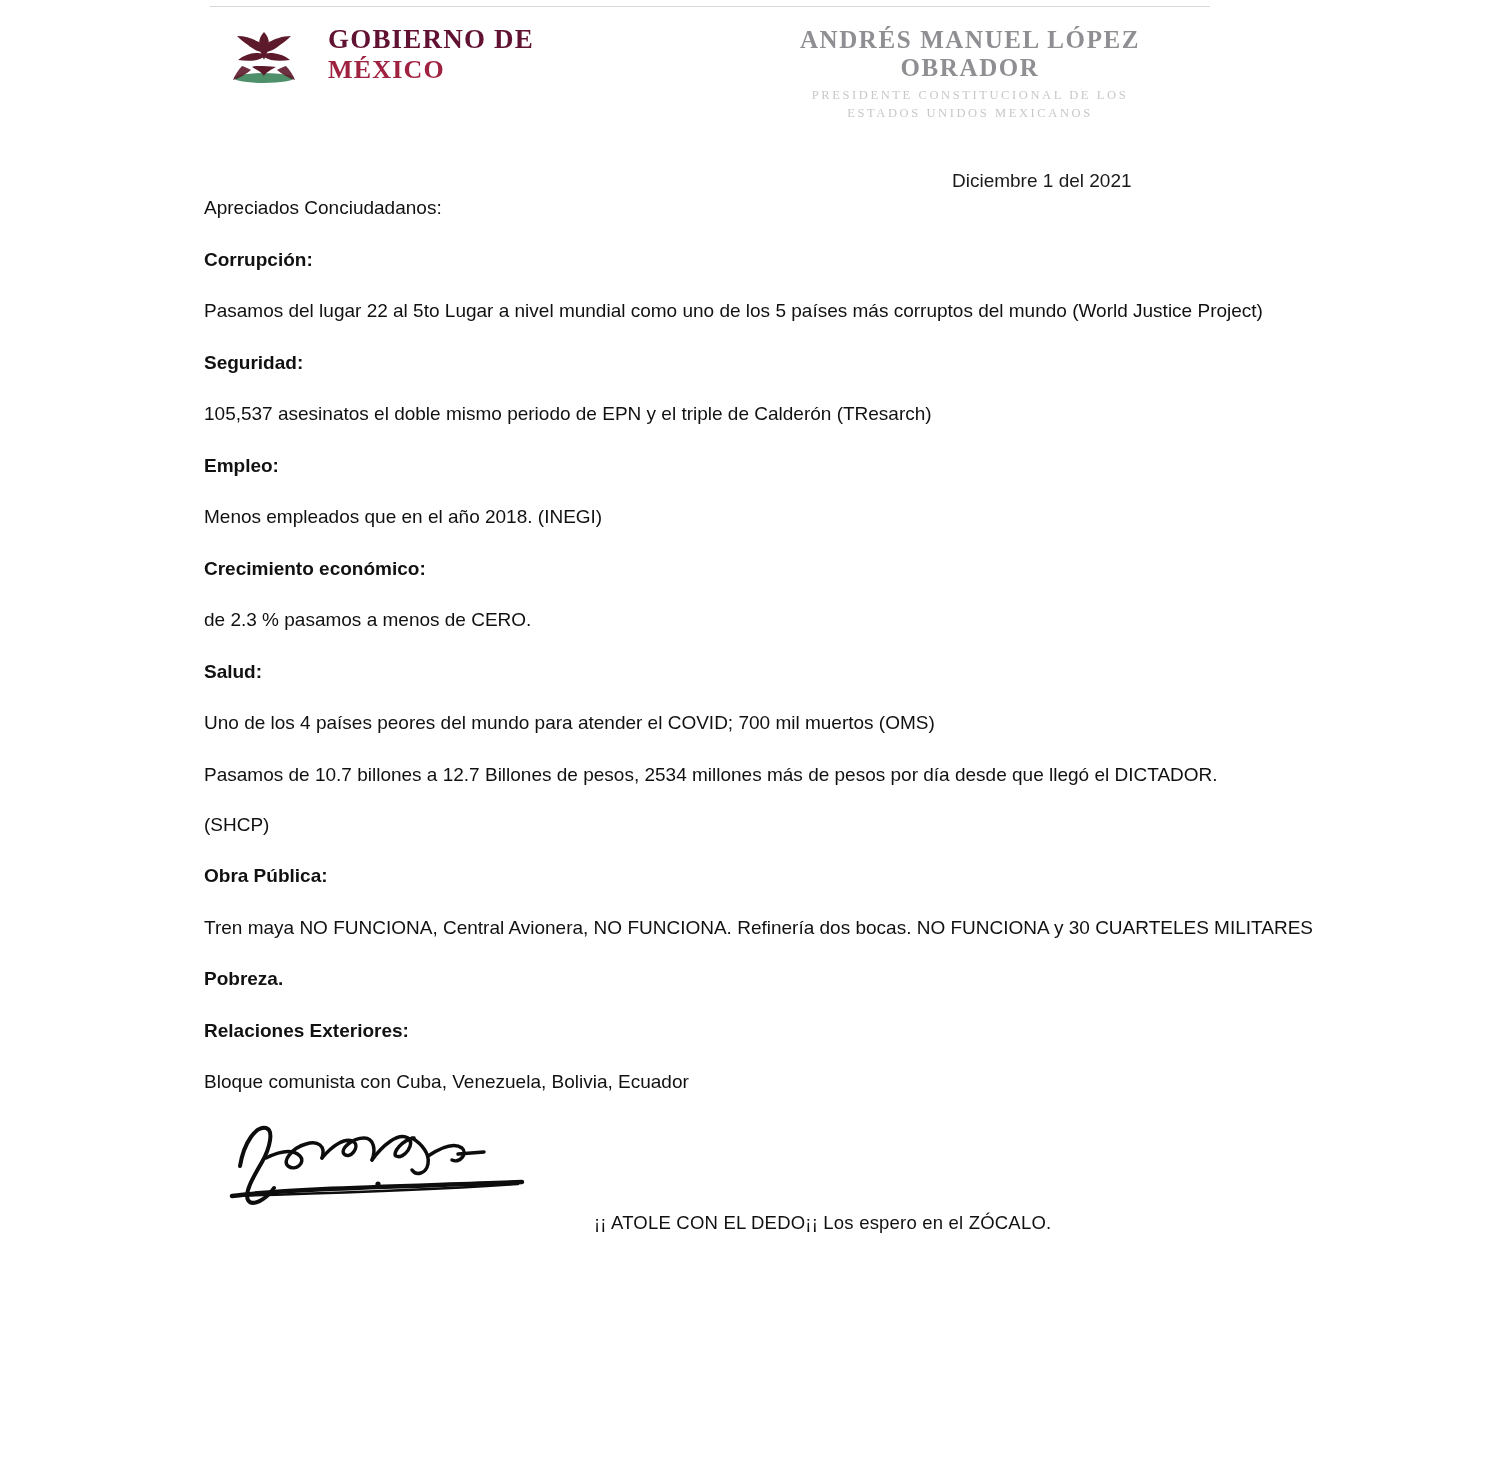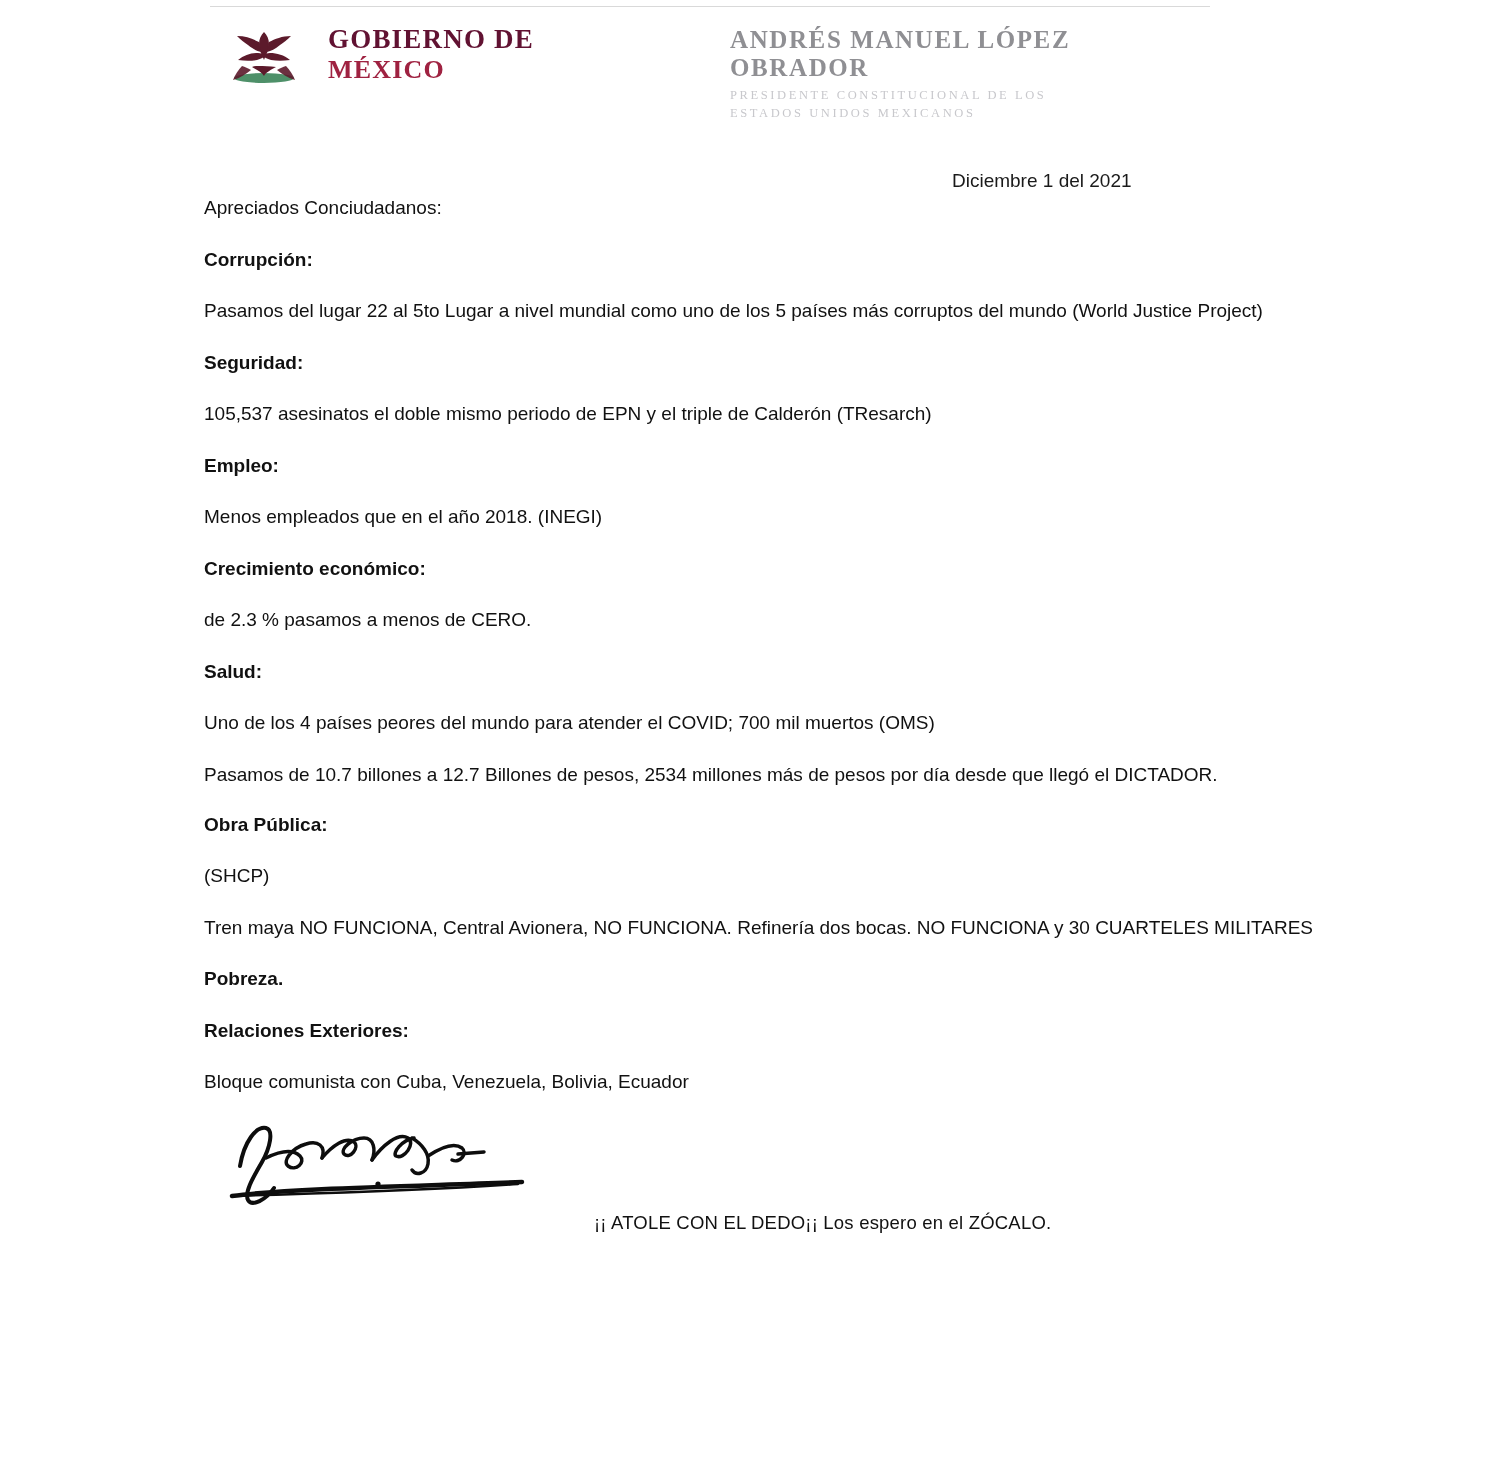--- a/index.html
+++ b/index.html
@@ -62,20 +62,21 @@
     letter-spacing: 1.2px;
     color: #9f2241;
     margin-top: 4px;
   }
 
   .president {
     position: absolute;
     top: 26px;
     left: 520px;
     width: 480px;
+    text-align: center;
   }
   .pres-name {
     font-family: "Liberation Serif", serif;
     font-size: 25px;
     font-weight: bold;
     letter-spacing: 1.6px;
     color: #8f8f93;
   }
   .pres-sub1, .pres-sub2 {
     font-family: "Liberation Serif", serif;
@@ -186,23 +187,23 @@
   <p class="line b">Empleo:</p>
   <p class="line">Menos empleados que en el  año 2018. (INEGI)</p>
 
   <p class="line b">Crecimiento económico:</p>
   <p class="line">de 2.3 % pasamos a menos de CERO.</p>
 
   <p class="line b">Salud:</p>
   <p class="line">Uno de los 4 países peores del mundo para atender el COVID; 700 mil muertos (OMS)</p>
 
   <p class="line tight">Pasamos de 10.7 billones a 12.7 Billones de pesos, 2534 millones más de pesos por día desde que llegó el DICTADOR.</p>
+  <p class="line">(SHCP)</p>
+
   <p class="line b">Obra Pública:</p>
-
-  <p class="line">(SHCP)</p>
   <p class="line">Tren maya NO FUNCIONA, Central Avionera, NO FUNCIONA. Refinería dos bocas. NO FUNCIONA y 30 CUARTELES MILITARES</p>
 
   <p class="line b">Pobreza.</p>
 
   <p class="line b">Relaciones Exteriores:</p>
   <p class="line">Bloque comunista con Cuba, Venezuela, Bolivia, Ecuador</p>
 </div>
 
 <div class="signature">
   <svg width="380" height="110" viewBox="0 0 380 110">

